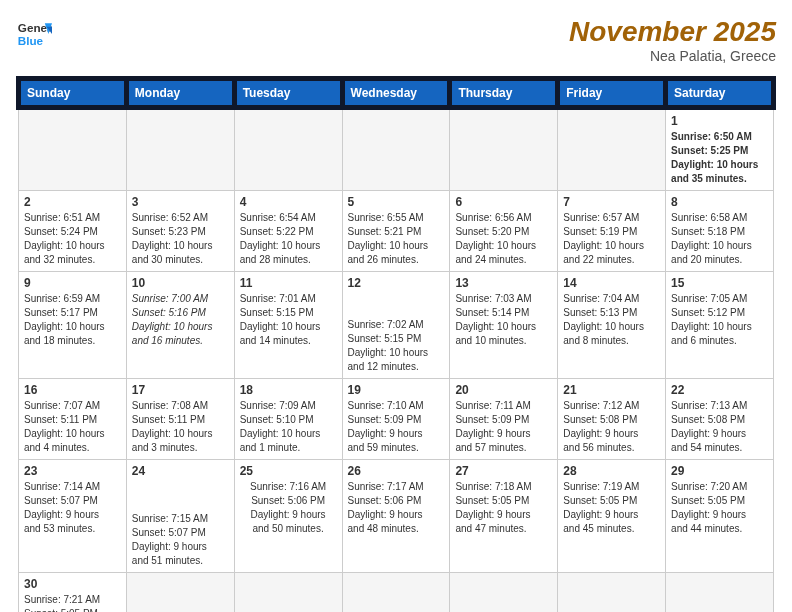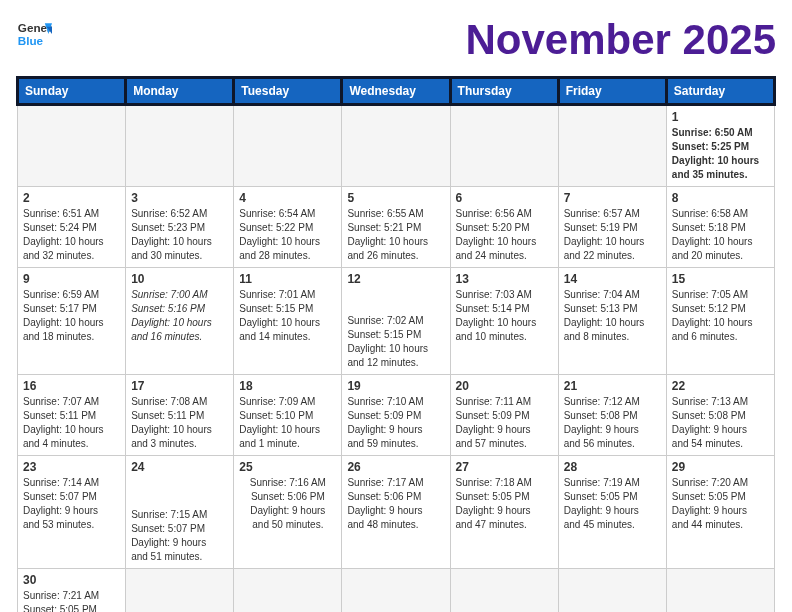--- a/index.html
+++ b/index.html
@@ -20,41 +20,42 @@
       display: flex;
       align-items: center;
       gap: 4px;
     }
     .logo-icon {
       width: 36px;
       height: 36px;
     }
     .title-block { text-align: right; }
     .month-title {
-      font-size: 42px;
+      font-size: 28px;
       font-weight: bold;
-      color: #4c1d95;
+      color: #a16207;
+      font-style: italic;
     }
     .subtitle {
       font-size: 14px;
       color: #555;
     }
     .calendar {
       width: 100%;
       border-collapse: collapse;
       border: 1px solid #ccc;
     }
     .calendar th {
       background: #1565C0;
       color: #fff;
       font-size: 12px;
       font-weight: bold;
       text-align: left;
       padding: 5px 6px;
-      border: 3px solid #0f172a;
+      border: 5px solid #0f172a;
     }
     .calendar td {
       vertical-align: top;
       border: 1px solid #ccc;
       padding: 4px 5px;
       width: 108px;
       min-height: 80px;
       background: #fff;
       font-size: 10px;
       color: #333;
@@ -87,20 +88,21 @@
   <div class="logo">
     <svg class="logo-icon" viewBox="0 0 40 40">
       <text x="2" y="18" font-size="13" font-family="Arial" font-weight="bold" fill="#333">General</text>
       <text x="2" y="32" font-size="13" font-family="Arial" font-weight="bold" fill="#2196F3">Blue</text>
       <polygon points="32,8 40,8 36,20" fill="#2196F3"></polygon>
       <polygon points="34,12 40,12 40,20" fill="#1565C0"></polygon>
     </svg>
   </div>
   <div class="title-block">
     <div class="month-title">November 2025</div>
+    <div class="subtitle">Nea Palatia, Greece</div>
   </div>
 </div>
 
 <table class="calendar">
   <thead>
     <tr>
     <th>Sunday</th>
         <th>Monday</th>
         <th>Tuesday</th>
         <th>Wednesday</th>

